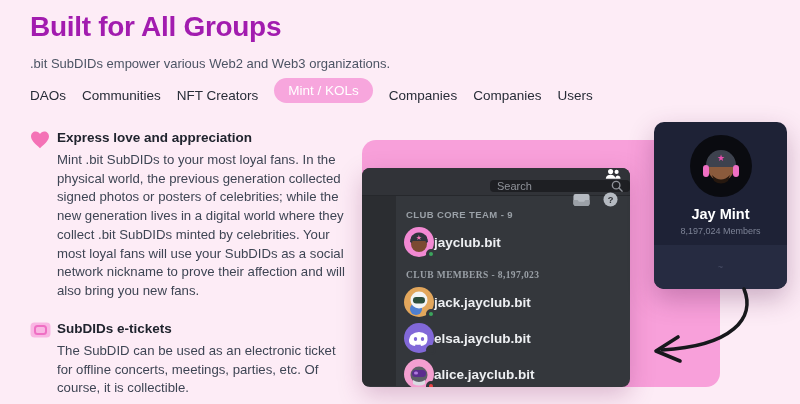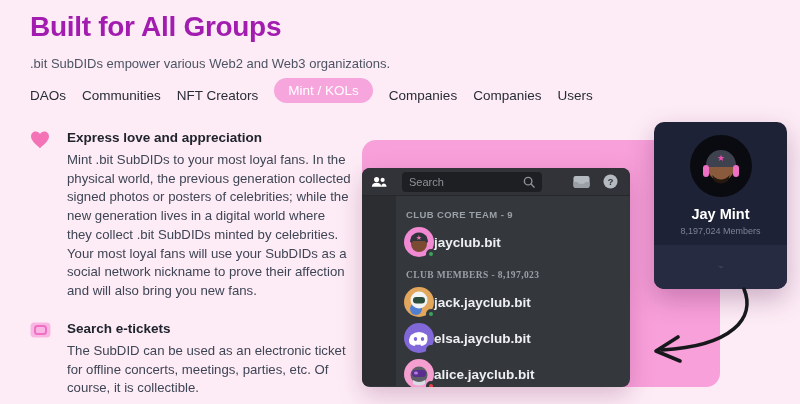--- a/index.html
+++ b/index.html
@@ -17,31 +17,31 @@
   .page-title { position:absolute; left:30px; top:11px; font-size:28px; font-weight:800; letter-spacing:-.3px; color:#a21caf; }
   .page-subtitle { position:absolute; left:30px; top:56px; font-size:13px; color:#4c5464; }
 
   
   .tabs { position:absolute; left:30px; top:78px; display:flex; align-items:flex-end; gap:16px; }
   .tab { font-size:13.5px; color:#272c37; cursor:pointer; white-space:nowrap; }
   .tab.active { background:#f7a6dd; color:#ffffff; padding:5px 14px; border-radius:999px; font-weight:500; }
 
   
   .features { position:absolute; left:30px; top:130px; width:322px; }
-  .feature { display:flex; margin-bottom:20px;gap:10px; }
+  .feature { display:flex; margin-bottom:20px; }
   .feature-icon { width:27px; flex:0 0 27px; padding-top:1px; }
   .feature-title { font-size:13.5px; font-weight:700; color:#20242e; }
   .feature-body { font-size:13.2px; line-height:1.42; color:#3e4554; margin-top:6px; }
 
   
   .pink-card { position:absolute; left:362px; top:140px; width:358px; height:247px; background:#f8a0da; border-radius:14px; }
 
   
   .mockup { position:absolute; left:362px; top:168px; width:268px; height:219px; background:#34373c; border-radius:8px; overflow:hidden; box-shadow:0 8px 24px rgba(120,30,90,.25); }
-  .mockup-header { height:28px; background:#313338; display:flex; align-items:center; border-bottom:1px solid #26282c; }
+  .mockup-header { height:28px; background:#313338; display:flex; align-items:flex-end; border-bottom:1px solid #26282c;flex-direction:column; }
   .mockup-header .rail-cell { width:34px; display:flex; justify-content:center; }
   .searchbox { width:140px; height:20px; background:#1e1f23; border-radius:4px; display:flex; align-items:center; padding:0 7px; margin-left:6px; }
   .searchbox .ph { flex:1; font-size:11px; color:#8f9299; }
   .hdr-icons { flex:1; display:flex; justify-content:flex-end; align-items:center; gap:13px; padding-right:12px; }
   .mockup-body { display:flex; height:190px; }
   .rail { width:34px; background:#2b2d31; }
   .roster { flex:1; padding:7px 8px 0 8px; }
   .roster-header { font-size:9.5px; font-weight:700; letter-spacing:.4px; color:#9aa0a7; margin:6px 0 4px 2px; }
   .roster-header.second { margin-top:10px;font-family:Liberation Serif, serif; }
   .member-row { display:flex; align-items:center; height:36px; }
@@ -97,21 +97,21 @@
       </div>
     </div>
     <div class="feature">
       <div class="feature-icon">
         <svg width="21" height="16" viewBox="0 0 21 16">
             <rect x="0.5" y="0.5" width="20" height="15" rx="4" fill="#f9b6e3"></rect>
             <rect x="5" y="4" width="11" height="8" rx="2.5" fill="none" stroke="#ef6fc4" stroke-width="2"></rect>
           </svg>
       </div>
       <div>
-        <div class="feature-title">Search e-tickets</div>
+        <div class="feature-title">SubDIDs e-tickets</div>
         <div class="feature-body">The SubDID can be used as an electronic ticket for offline concerts, meetings, parties, etc. Of course, it is collectible.</div>
       </div>
     </div>
   </div>
 
   <div class="pink-card"></div>
 
   <div class="mockup">
     <div class="mockup-header">
       <div class="rail-cell">

